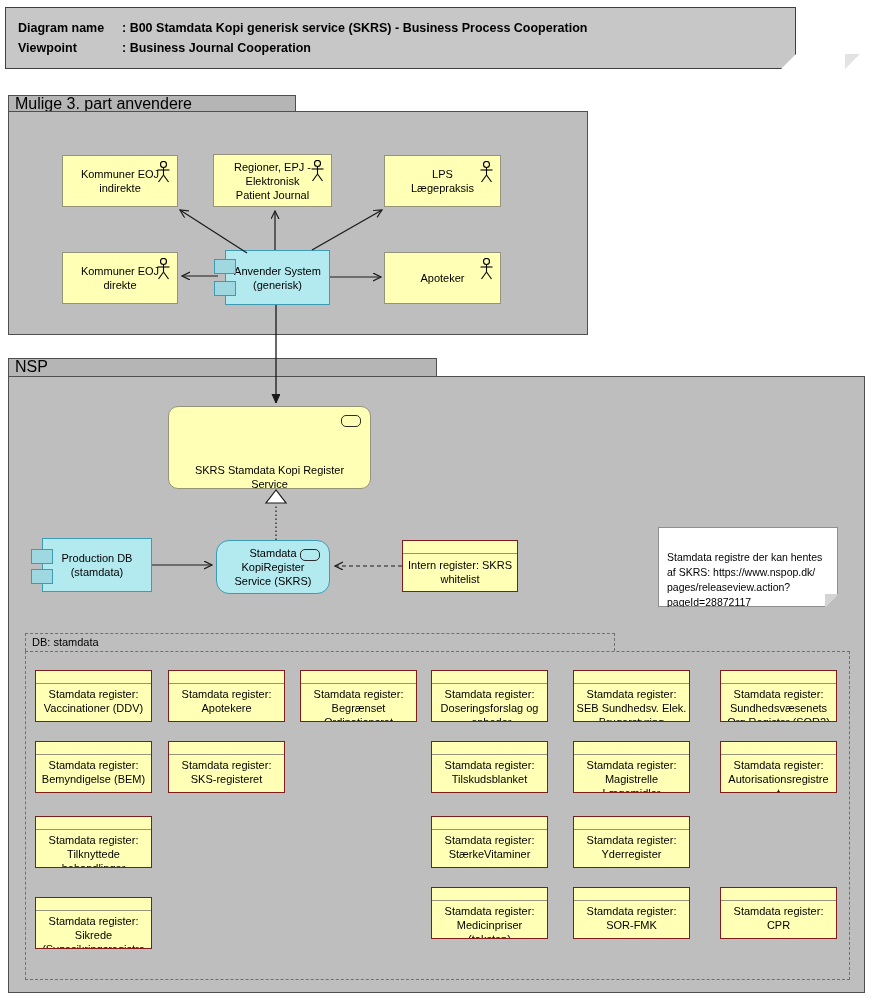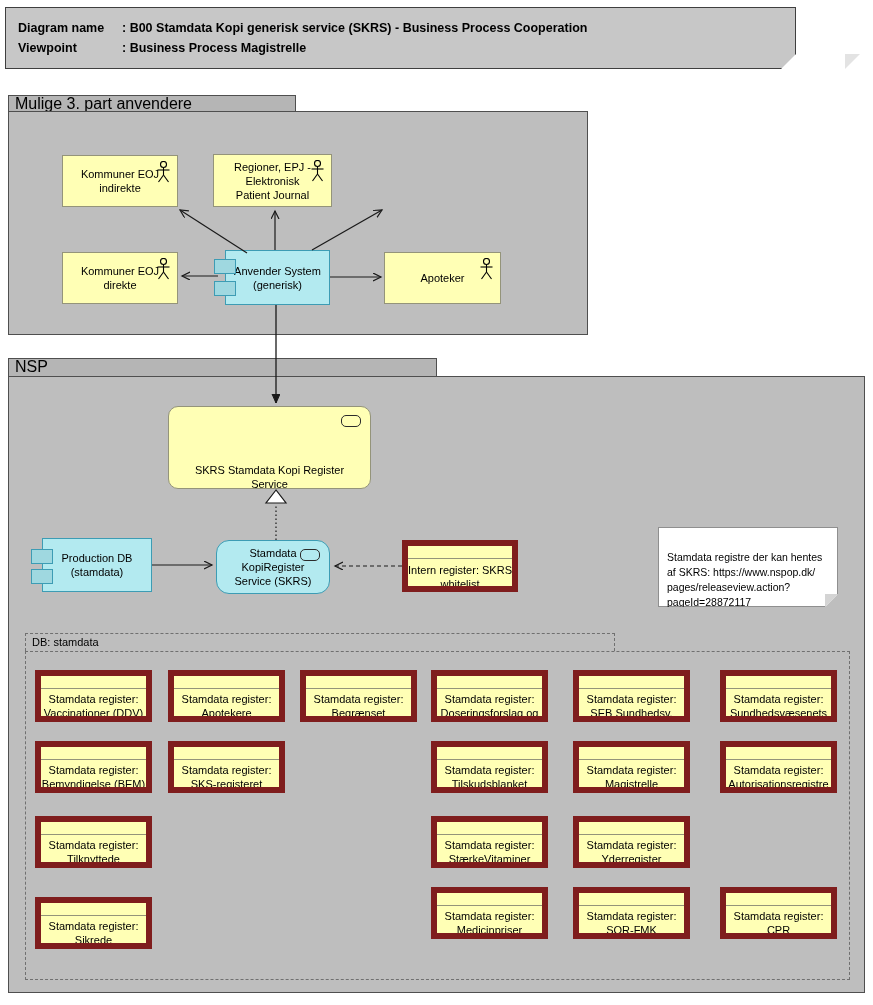--- a/index.html
+++ b/index.html
@@ -31,21 +31,21 @@
   .ybox{background:#ffffb5;border:1px solid #94947a;display:flex;align-items:center;justify-content:center;}
   .yround{background:#ffffb5;border:1px solid #94947a;border-radius:10px;}
   
   .cbox{background:#b3eaf0;border:1px solid #3d9cb4;display:flex;align-items:center;justify-content:center;}
   .cround{background:#b3eaf0;border:1px solid #3d9cb4;border-radius:13px;display:flex;align-items:center;justify-content:center;}
   .port{position:absolute;width:22px;height:15px;background:#9fd8e0;border:1px solid #3d9cb4;}
   
   .actor-icon{position:absolute;top:5px;right:7px;width:13px;height:22px;}
   .service-icon{position:absolute;top:8px;right:9px;width:18px;height:10px;border:1.4px solid #2b2b2b;border-radius:5px;background:transparent;}
   
-  .obj{background:#ffffb5;border:6px solid #7f1d1d;overflow:hidden;}
+  .obj{background:#ffffb5;border:1px solid #7f1d1d;overflow:hidden;}
   .obj .band{height:12px;border-bottom:1px solid #94947a;}
   .obj .lbl{padding-top:3px;}
   
   .note-box{background:#ffffff;border:1px solid #8f8f8f;
     clip-path:polygon(0 0,100% 0,100% calc(100% - 13px),calc(100% - 13px) 100%,0 100%);
     padding:7px 8px;font-size:10.5px;line-height:15px;white-space:pre-line;}
   .note-fold{position:absolute;right:0;bottom:0;width:13px;height:13px;
         clip-path:polygon(0 0,100% 0,0 100%);background:#d4d4d4;}
   svg.wires{position:absolute;left:0;top:0;z-index:6;pointer-events:none;}
 </style>
@@ -54,21 +54,21 @@
 
 <div id="canvas">
 
   <div class="abs title-box" style="left:5px;top:7px;width:791px;height:62px;">
     <div class="title-row">
       <span class="title-label">Diagram name</span>
       <span class="title-value">: B00 Stamdata Kopi generisk service (SKRS) - Business Process Cooperation</span>
     </div>
     <div class="title-row">
       <span class="title-label">Viewpoint</span>
-      <span class="title-value">: Business Process Magistrelle</span>
+      <span class="title-value">: Business Journal Cooperation</span>
     </div>
   </div>
   <div class="abs fold" style="left:845px;top:54px;"></div>
 
   <div class="abs group-tab" style="left:8px;top:95px;width:288px;height:16px;">
     <span>Mulige 3. part anvendere</span>
   </div>
   <div class="abs group-body" style="left:8px;top:111px;width:580px;height:224px;"></div>
 
   <div class="abs group-tab" style="left:8px;top:358px;width:429px;height:18px;">
@@ -89,20 +89,31 @@
         <line x1="6.5" y1="6.5" x2="6.5" y2="14" stroke="#000" stroke-width="1.1"></line>
         <line x1="0.5" y1="9" x2="12.5" y2="9" stroke="#000" stroke-width="1.1"></line>
         <line x1="6.5" y1="14" x2="1.5" y2="21" stroke="#000" stroke-width="1.1"></line>
         <line x1="6.5" y1="14" x2="11.5" y2="21" stroke="#000" stroke-width="1.1"></line>
       </svg>
   </div>
   <div class="abs ybox" style="left:213px;top:154px;width:119px;height:53px;z-index:3;">
     <span class="lbl">Regioner, EPJ -
 Elektronisk
 Patient Journal</span>
+    <svg class="actor-icon" viewBox="0 0 13 22">
+        <circle cx="6.5" cy="3.5" r="3" fill="none" stroke="#000" stroke-width="1.1"></circle>
+        <line x1="6.5" y1="6.5" x2="6.5" y2="14" stroke="#000" stroke-width="1.1"></line>
+        <line x1="0.5" y1="9" x2="12.5" y2="9" stroke="#000" stroke-width="1.1"></line>
+        <line x1="6.5" y1="14" x2="1.5" y2="21" stroke="#000" stroke-width="1.1"></line>
+        <line x1="6.5" y1="14" x2="11.5" y2="21" stroke="#000" stroke-width="1.1"></line>
+      </svg>
+  </div>
+  <div class="abs ybox" style="left:384px;top:155px;width:117px;height:52px;z-index:3;">
+    <span class="lbl">LPS
+Lægepraksis</span>
     <svg class="actor-icon" viewBox="0 0 13 22">
         <circle cx="6.5" cy="3.5" r="3" fill="none" stroke="#000" stroke-width="1.1"></circle>
         <line x1="6.5" y1="6.5" x2="6.5" y2="14" stroke="#000" stroke-width="1.1"></line>
         <line x1="0.5" y1="9" x2="12.5" y2="9" stroke="#000" stroke-width="1.1"></line>
         <line x1="6.5" y1="14" x2="1.5" y2="21" stroke="#000" stroke-width="1.1"></line>
         <line x1="6.5" y1="14" x2="11.5" y2="21" stroke="#000" stroke-width="1.1"></line>
       </svg>
   </div>
   <div class="abs ybox" style="left:62px;top:252px;width:116px;height:52px;z-index:3;">
     <span class="lbl">Kommuner EOJ

